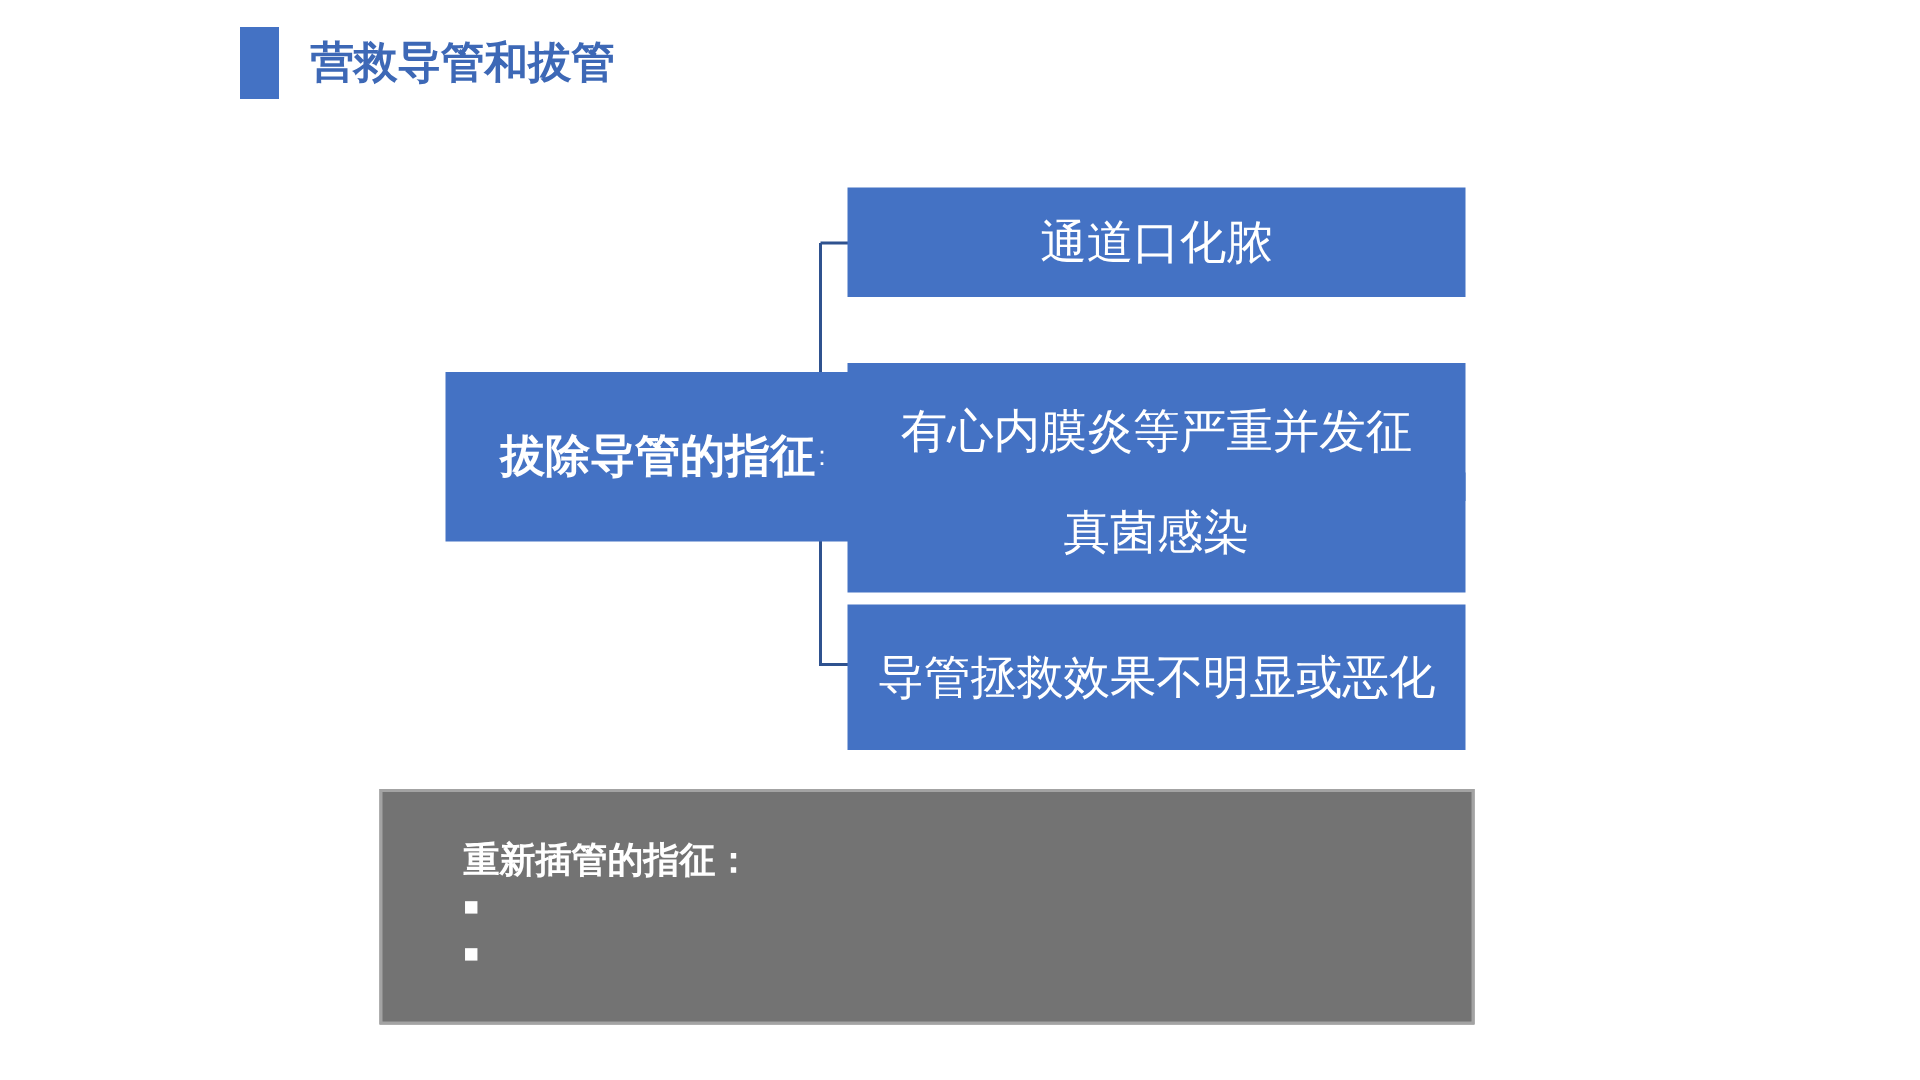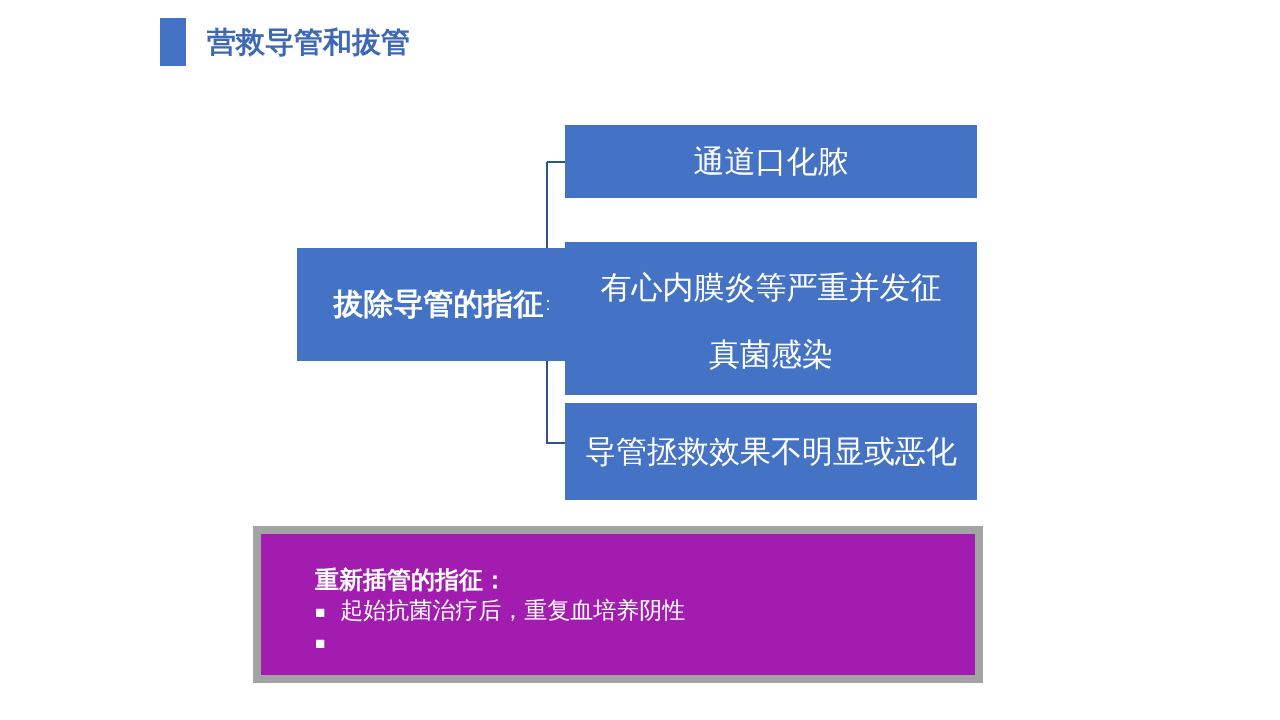--- a/index.html
+++ b/index.html
@@ -90,22 +90,22 @@
   .h-line-4 { top: 442px; }
   .root-tick { left: 540px; top: 303px; width: 7px; height: 2px; }
 
   
   .bottom-panel {
     position: absolute;
     left: 253px;
     top: 526px;
     width: 730px;
     height: 157px;
-    background: #a21caf;
-    border: 8px solid #a3a3a3;
+    background: #737373;
+    border: 2px solid #a3a3a3;
     box-sizing: border-box;
     color: #ffffff;
     padding: 30px 20px 0 54px;
   }
   .panel-heading {
     font-size: 24px;
     font-weight: 700;
     line-height: 31px;
     margin: 0;
     white-space: nowrap;
@@ -162,21 +162,20 @@
   </div>
   <div class="box branch-box branch-4">
     <span>导管拯救效果不明显或恶化</span>
   </div>
 
   <div class="bottom-panel">
     <p class="panel-heading">重新插管的指征：</p>
     <ul class="panel-bullets">
       <li class="bullet-item">
         <span class="bullet-square">■</span>
-        <span>起始抗菌治疗后，重复血培养阴性</span>
       </li>
       <li class="bullet-item">
         <span class="bullet-square">■</span>
       </li>
     </ul>
   </div>
 
 </div>
 
 </body></html>

